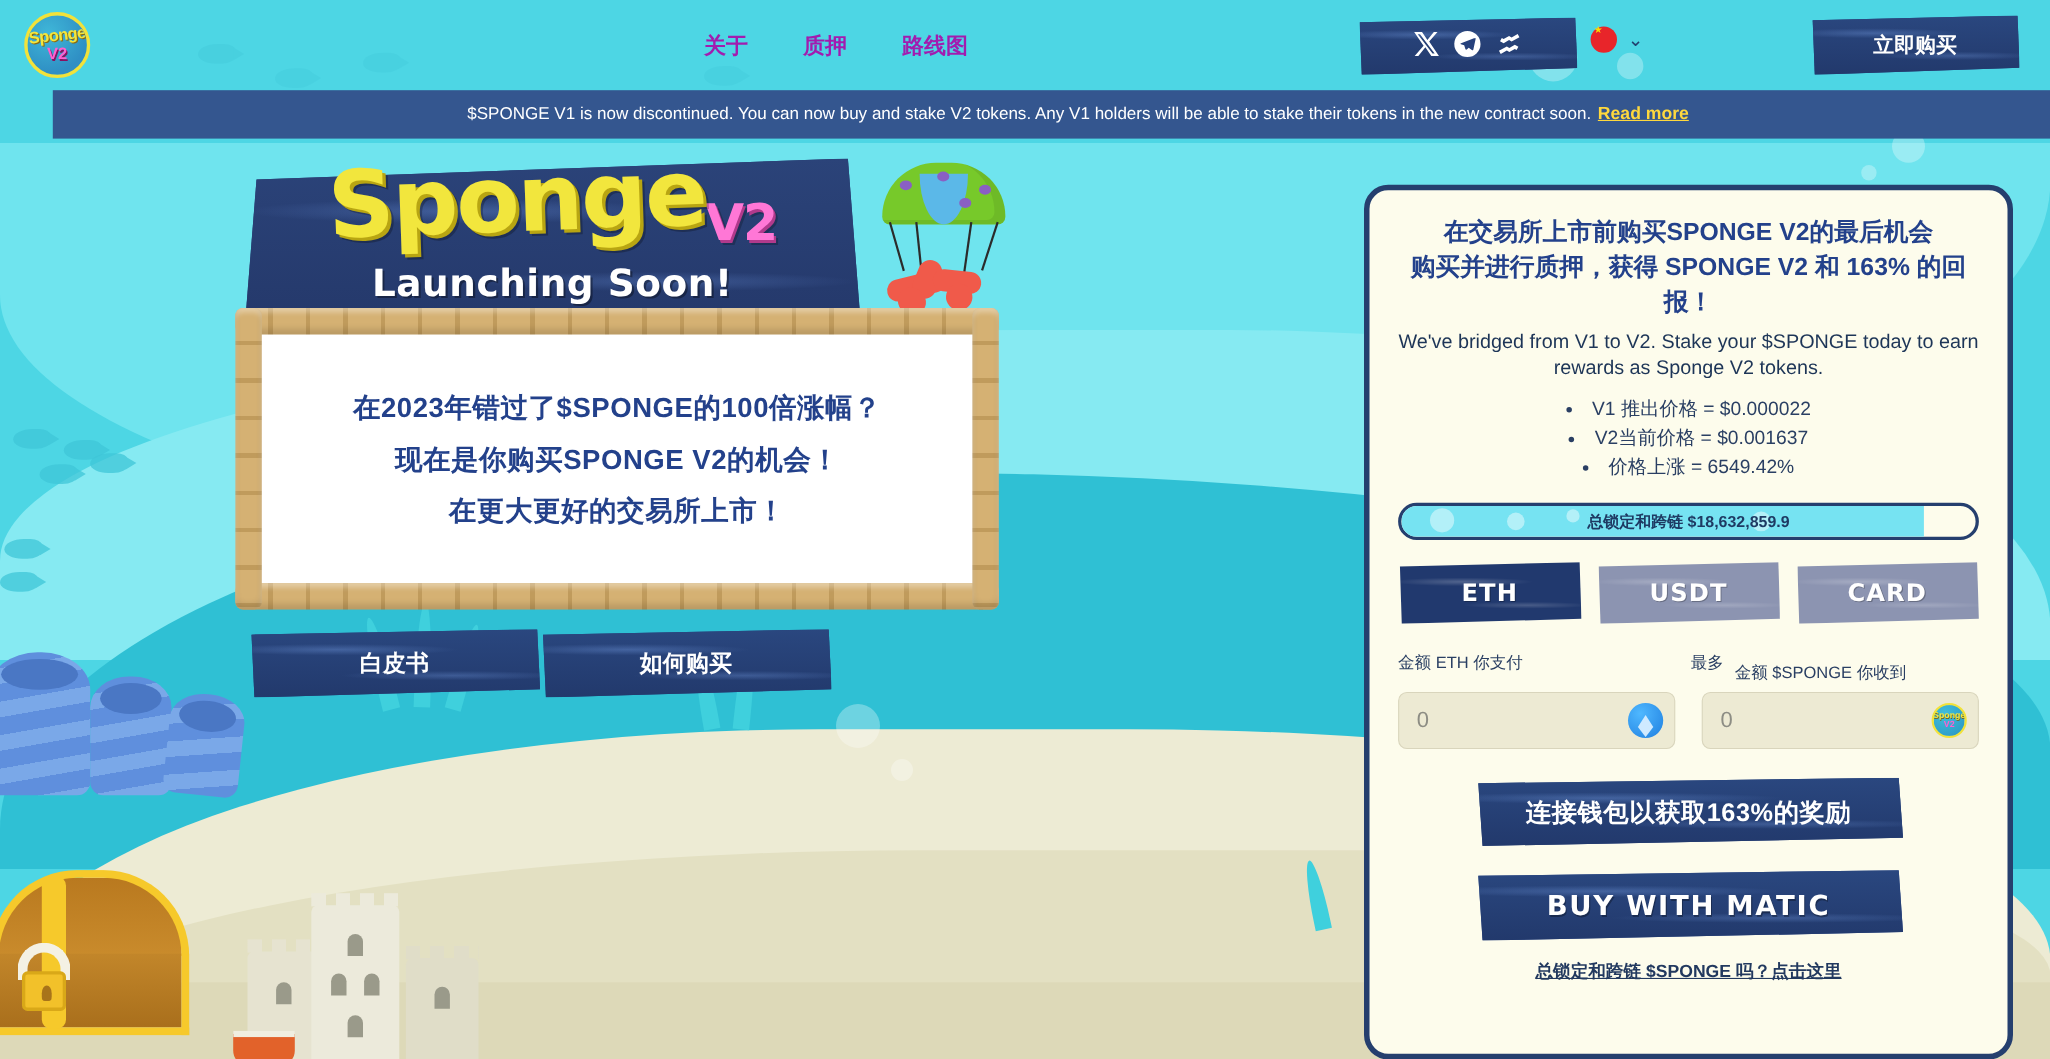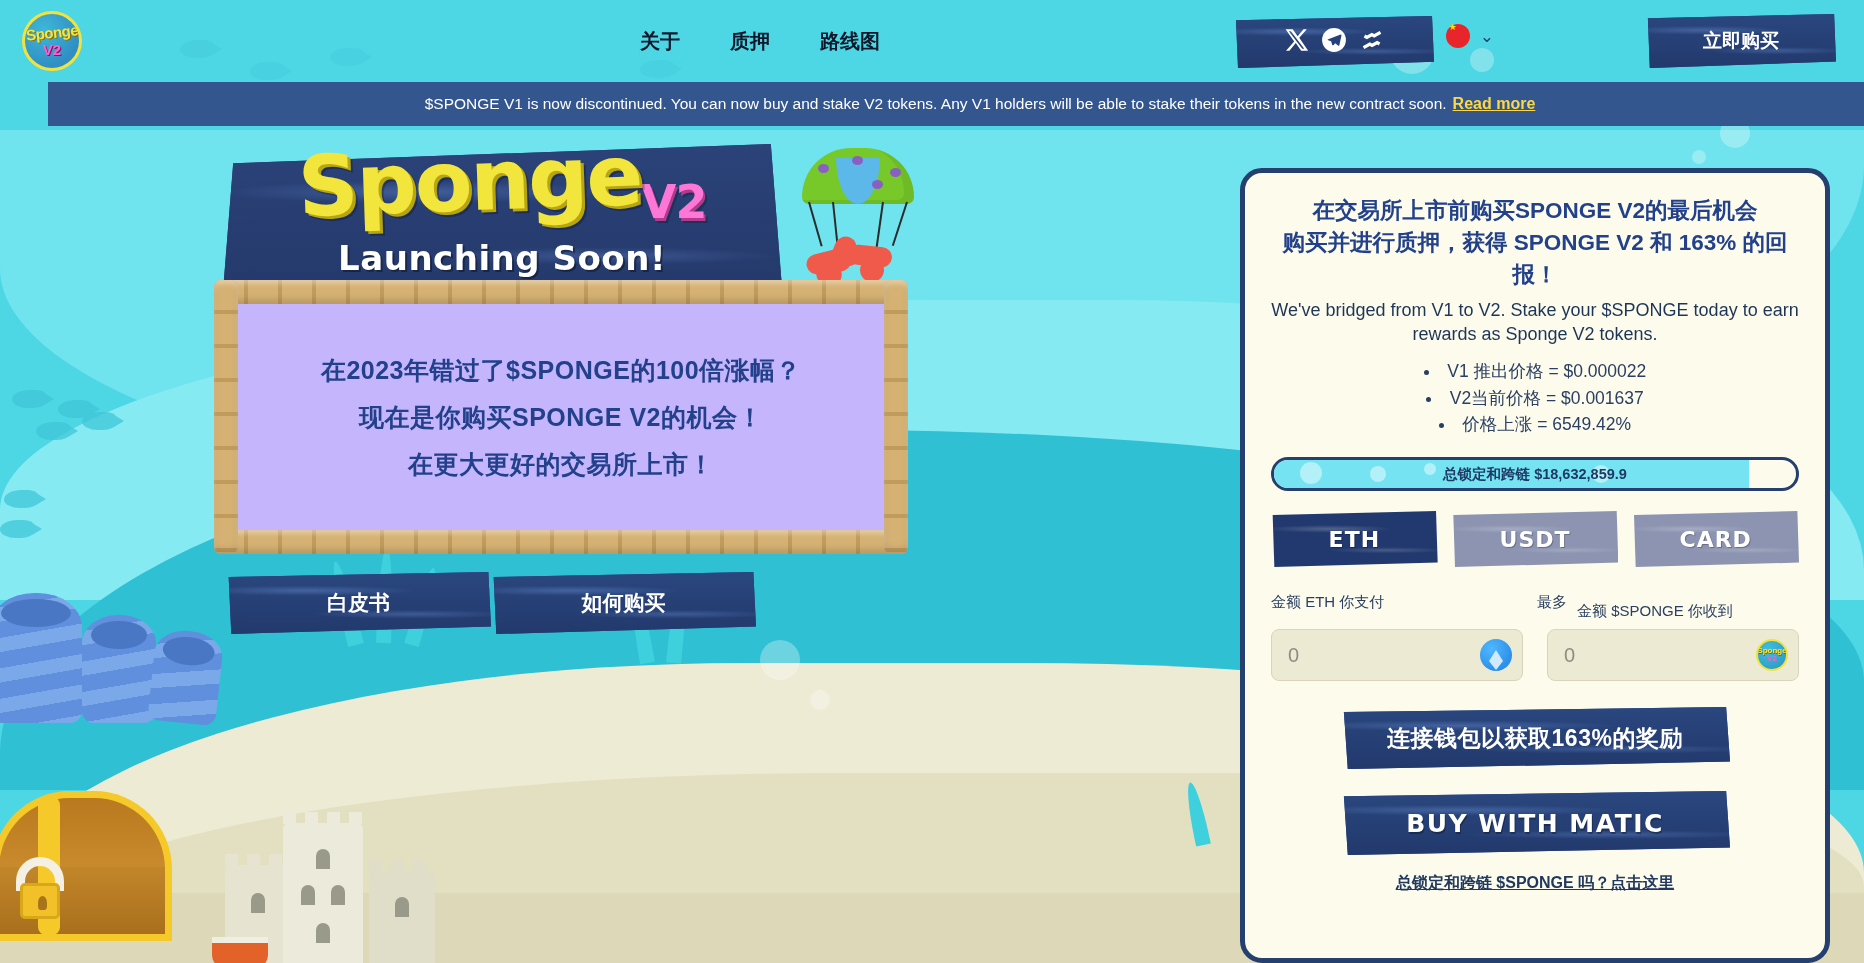--- a/index.html
+++ b/index.html
@@ -72,21 +72,21 @@
             display:flex; align-items:center; }
   #logo { position:absolute; left:22px; top:11px; width:60px; height:60px; border-radius:50%;
           background: radial-gradient(circle at 35% 30%, #3fb7d8, #2f8fc4 70%);
           border:3px solid #f2e23a; display:flex; flex-direction:column;
           align-items:center; justify-content:center; line-height:1; overflow:hidden; }
   #logo .l1 { font-size:15px; font-weight:bold; color:#f4e63c; letter-spacing:-.5px;
               text-shadow:1px 1px 0 #8a6a10; transform: rotate(-6deg); }
   #logo .l2 { font-size:15px; font-weight:bold; color:#ff5fd0; text-shadow:1px 1px 0 #8a1060; margin-top:2px; }
 
   #navlinks { position:absolute; left:640px; top:28px; display:flex; gap:50px; }
-  #navlinks a { color:#0f172a; font-size:20px; font-weight:600; text-decoration:none; cursor:pointer; }
+  #navlinks a { color:#a21caf; font-size:20px; font-weight:600; text-decoration:none; cursor:pointer; }
 
   .plank { position:relative; background:#26417c; color:#fff;
            clip-path: polygon(1% 8%, 99% 0%, 100% 88%, 2% 100%);
            display:flex; align-items:center; justify-content:center; cursor:pointer;
            background-image:
              radial-gradient(ellipse 60% 12% at 30% 30%, rgba(120,160,230,.35), transparent 70%),
              radial-gradient(ellipse 55% 10% at 70% 68%, rgba(120,160,230,.30), transparent 70%),
              linear-gradient(#2a477f,#22396c); }
 
   #socials { position:absolute; right:430px; top:16px; width:200px; height:52px; gap:12px; }
@@ -133,21 +133,21 @@
        box-shadow: inset -10px -4px 0 rgba(0,0,0,.07); }
   #para .chute::before { content:""; position:absolute; left:34px; top:10px; width:44px; height:46px;
        background:#5bb8e8; border-radius: 0 0 50% 50% / 0 0 100% 100%; }
   #para .dot { position:absolute; width:11px; height:9px; background:#8a5fc4; border-radius:50%; }
   #para .cord { position:absolute; top:54px; width:2px; height:46px; background:#2b2b2b; transform-origin: top; }
   #para .star { position:absolute; top:88px; left:8px; width:104px; height:52px; }
   #para .star .arm { position:absolute; background:#f05a4a; border-radius:12px; }
 
   
   #bamboo { position:absolute; left:226px; top:166px; width:670px; height:250px;
-            background:#c4b5fd; border-radius:6px;
+            background:#ffffff; border-radius:6px;
             box-shadow: inset 0 0 0 2px #e8e4c6; }
   .bam { position:absolute; background: repeating-linear-gradient(90deg,#d5b173 0 30px,#c09b5c 30px 34px);
          border-radius:7px; box-shadow: inset 0 -5px 6px rgba(0,0,0,.13), inset 0 4px 5px rgba(255,255,255,.35); }
   .bam.v { background: repeating-linear-gradient(180deg,#d5b173 0 30px,#c09b5c 30px 34px); }
   #bamboo .top { left:-12px; top:-12px; width:694px; height:24px; }
   #bamboo .bot { left:-12px; bottom:-12px; width:694px; height:24px; }
   #bamboo .lft { left:-12px; top:-12px; width:24px; height:274px; }
   #bamboo .rgt { right:-12px; top:-12px; width:24px; height:274px; }
   #bambootext { position:absolute; inset:0; display:flex; flex-direction:column;
        align-items:center; justify-content:center; gap:14px; }

